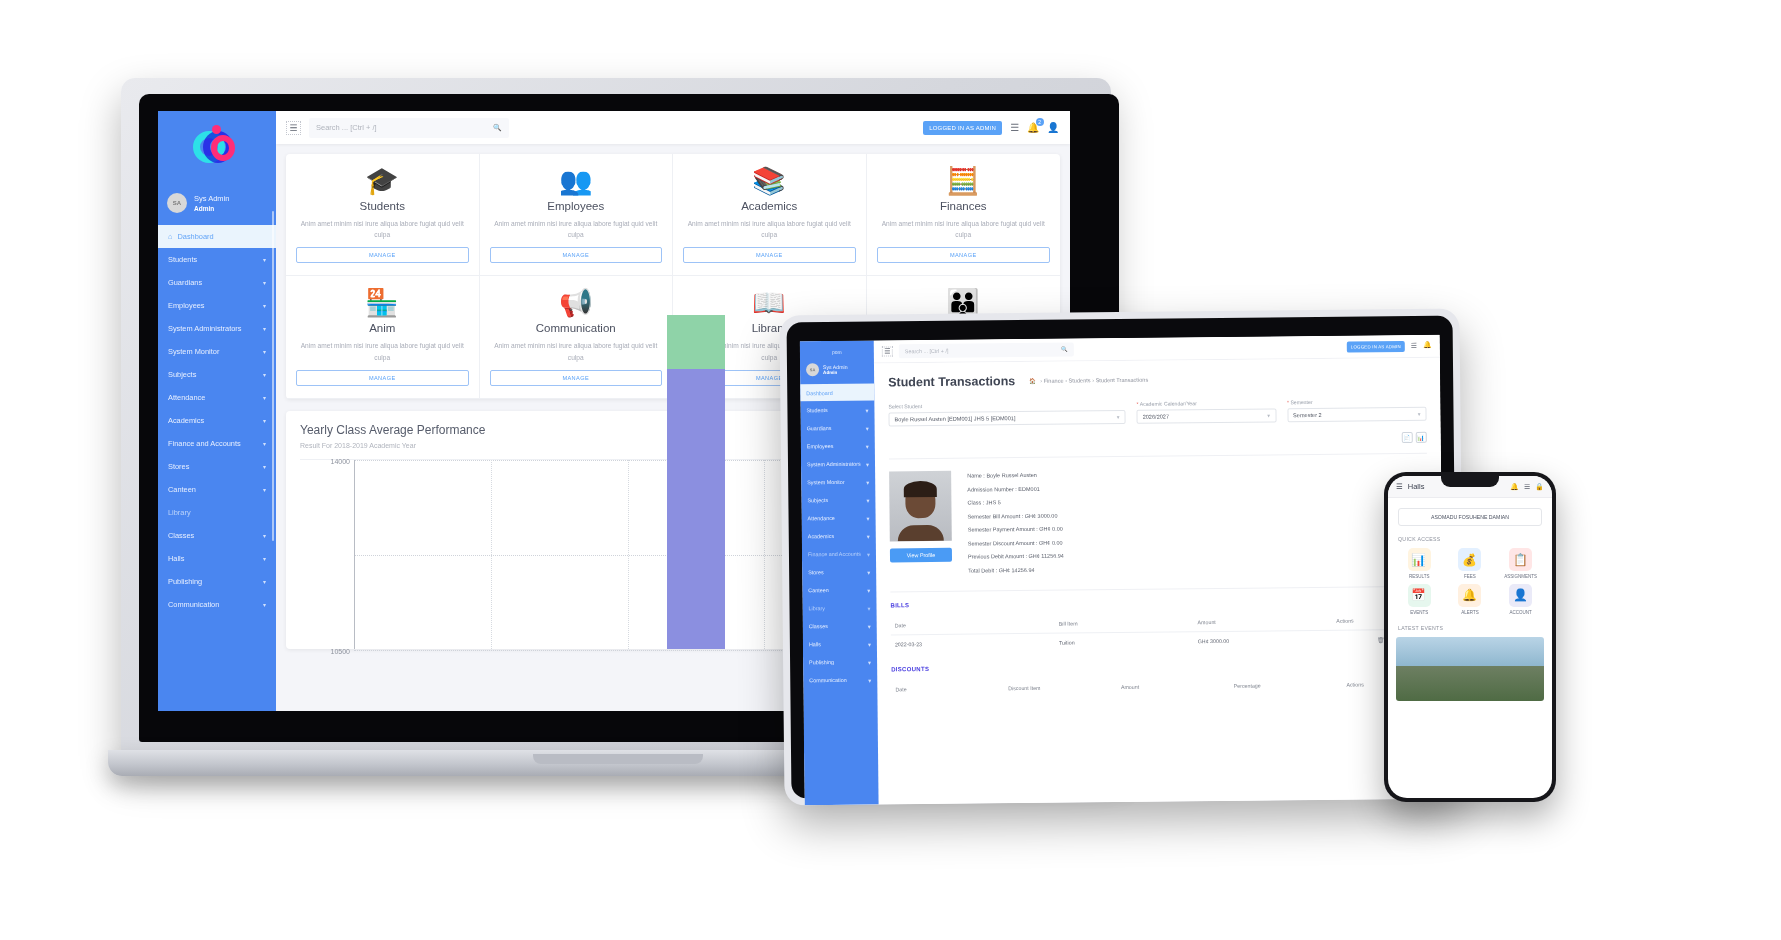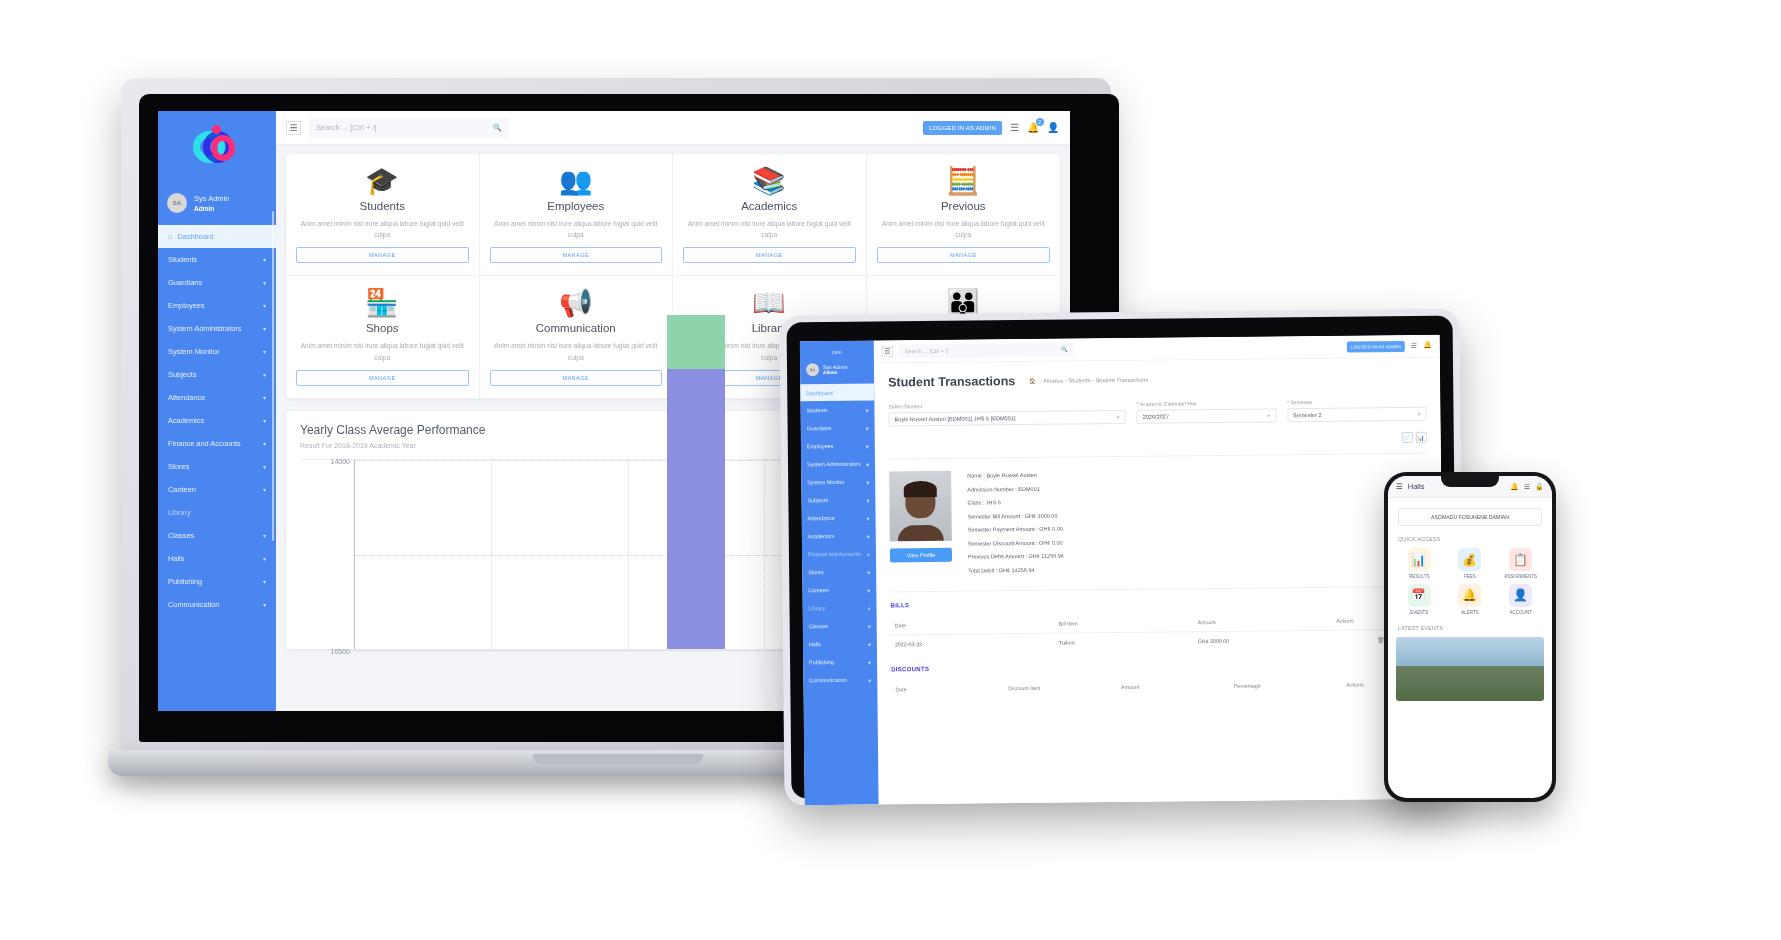--- a/index.html
+++ b/index.html
@@ -317,27 +317,27 @@
                     <div class="manage">MANAGE</div>
                   </div>
                   <div class="tile">
                     <div class="tile-emoji">📚</div>
                     <div class="tile-title">Academics</div>
                     <div class="tile-desc">Anim amet minim nisi irure aliqua labore fugiat quid velit culpa</div>
                     <div class="manage">MANAGE</div>
                   </div>
                   <div class="tile">
                     <div class="tile-emoji">🧮</div>
-                    <div class="tile-title">Previous</div>
+                    <div class="tile-title">Finances</div>
                     <div class="tile-desc">Anim amet minim nisi irure aliqua labore fugiat quid velit culpa</div>
                     <div class="manage">MANAGE</div>
                   </div>
                   <div class="tile">
                     <div class="tile-emoji">🏪</div>
-                    <div class="tile-title">Shops</div>
+                    <div class="tile-title">Anim</div>
                     <div class="tile-desc">Anim amet minim nisi irure aliqua labore fugiat quid velit culpa</div>
                     <div class="manage">MANAGE</div>
                   </div>
                   <div class="tile">
                     <div class="tile-emoji">📢</div>
                     <div class="tile-title">Communication</div>
                     <div class="tile-desc">Anim amet minim nisi irure aliqua labore fugiat quid velit culpa</div>
                     <div class="manage">MANAGE</div>
                   </div>
                   <div class="tile">

